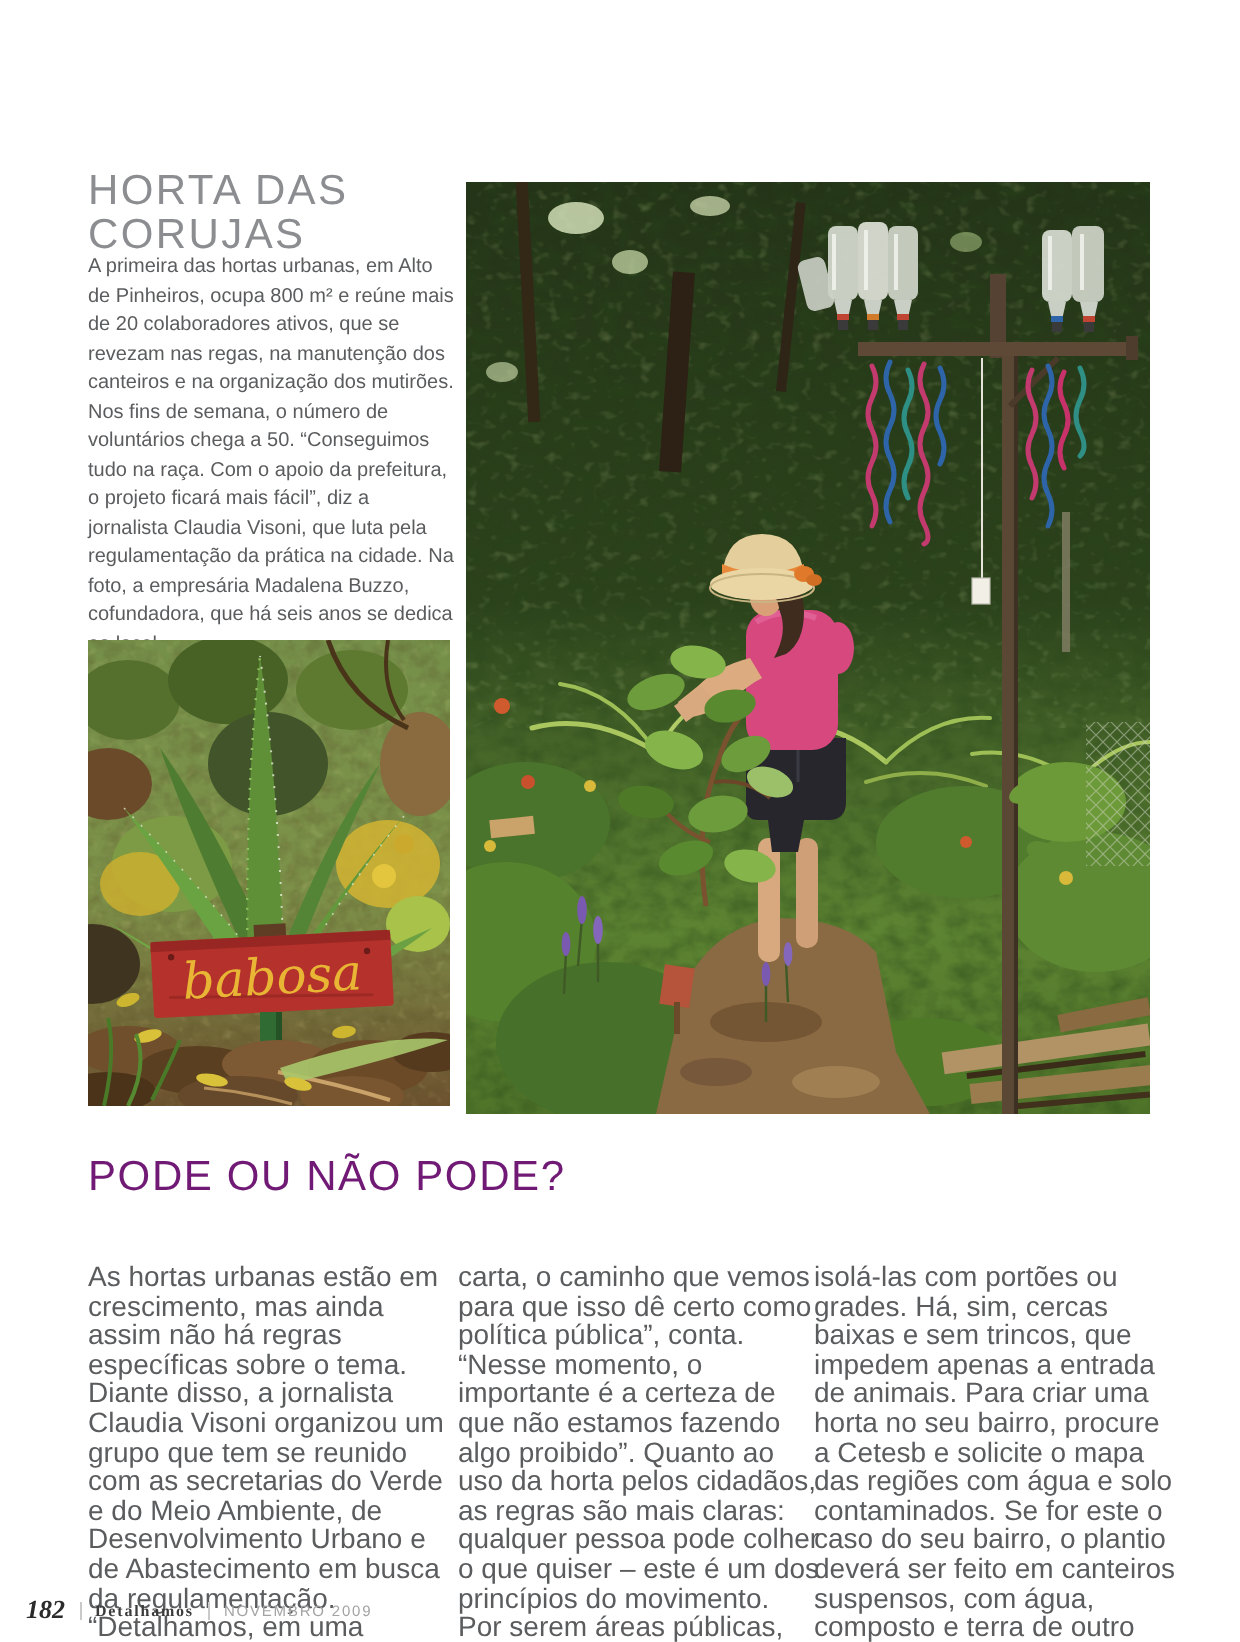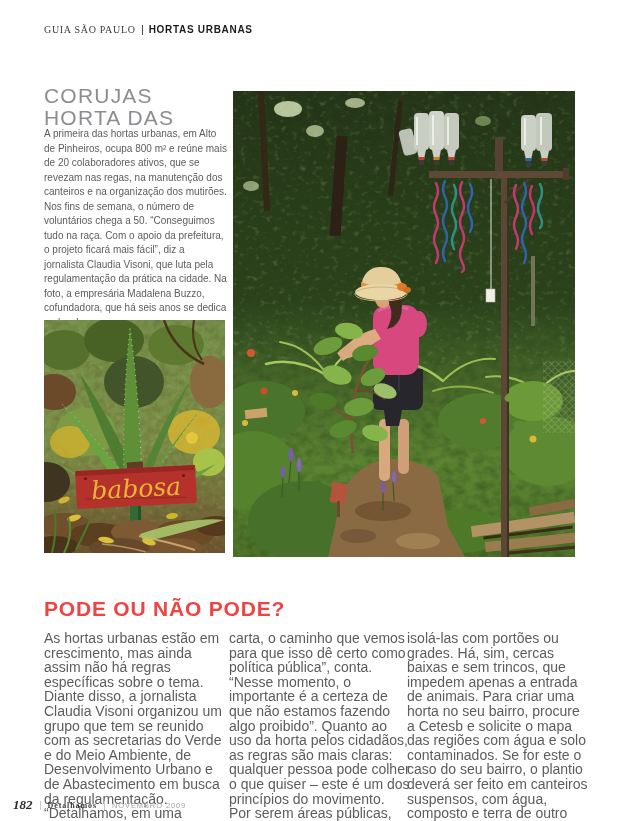--- a/index.html
+++ b/index.html
@@ -18,48 +18,43 @@
                    color:#8b8d90; letter-spacing:1.2px; font-weight:400; }
   .article-body { position:absolute; left:44px; top:127px; width:183px;
                   font-size:10px; line-height:14.5px; color:#5b5c5e; }
 
   
   .photo-main   { position:absolute; left:233px; top:91px; width:342px; height:466px; }
   .photo-babosa { position:absolute; left:44px; top:320px; width:181px; height:233px; }
   .photo-main svg, .photo-babosa svg { display:block; }
 
   
-  .section-heading { position:absolute; left:44px; top:597px; font-size:21px; font-weight:bold;
-                     color:#ef4444; letter-spacing:0.8px; }
+  .section-heading { position:absolute; left:44px; top:577px; font-size:21px; font-weight:normal;
+                     color:#701a75; letter-spacing:0.8px; }
   .col { position:absolute; top:631px; width:181px; font-size:14px; line-height:14.6px; color:#5b5c5e; }
   .col1 { left:44px; } .col2 { left:229px; } .col3 { left:407px; }
 
   
   .footer { position:absolute; left:13px; top:797px; display:flex; align-items:center; gap:7px; }
   .page-num { font-family:"Liberation Serif", serif; font-weight:bold; font-style:italic;
               font-size:13px; color:#2b2b2b; }
   .fdiv { width:1px; height:9px; background:#c9c9c9; }
   .mag { font-family:"Liberation Serif", serif; font-weight:bold; font-size:8px;
          letter-spacing:0.9px; color:#3b3b3b; }
   .issue { font-size:7.5px; letter-spacing:0.9px; color:#a3a3a3; }
 </style>
 </head>
 <body>
 
 <div class="page">
 
-  <div class="header">
-    <span class="kicker">GUIA SÃO PAULO</span>
-    <span class="vdiv"></span>
-    <span class="section-tag">HORTAS URBANAS</span>
-  </div>
 
   <div class="article-title">
+    <div>HORTA DAS</div>
     <div>CORUJAS</div>
-    <div>HORTA DAS</div>
   </div>
 
   <div class="article-body">A primeira das hortas urbanas, em Alto de Pinheiros, ocupa 800 m² e reúne mais de 20 colaboradores ativos, que se revezam nas regas, na manutenção dos canteiros e na organização dos mutirões. Nos fins de semana, o número de voluntários chega a 50. “Conseguimos tudo na raça. Com o apoio da prefeitura, o projeto ficará mais fácil”, diz a jornalista Claudia Visoni, que luta pela regulamentação da prática na cidade. Na foto, a empresária Madalena Buzzo, cofundadora, que há seis anos se dedica ao local.</div>
 
   <div class="photo-main">
     <svg width="342" height="466" viewBox="0 0 342 466">
       <defs>
         <linearGradient id="forestG" x1="0" y1="0" x2="0" y2="1">
           <stop offset="0" stop-color="#243418"></stop>
           <stop offset="0.45" stop-color="#2c421c"></stop>

